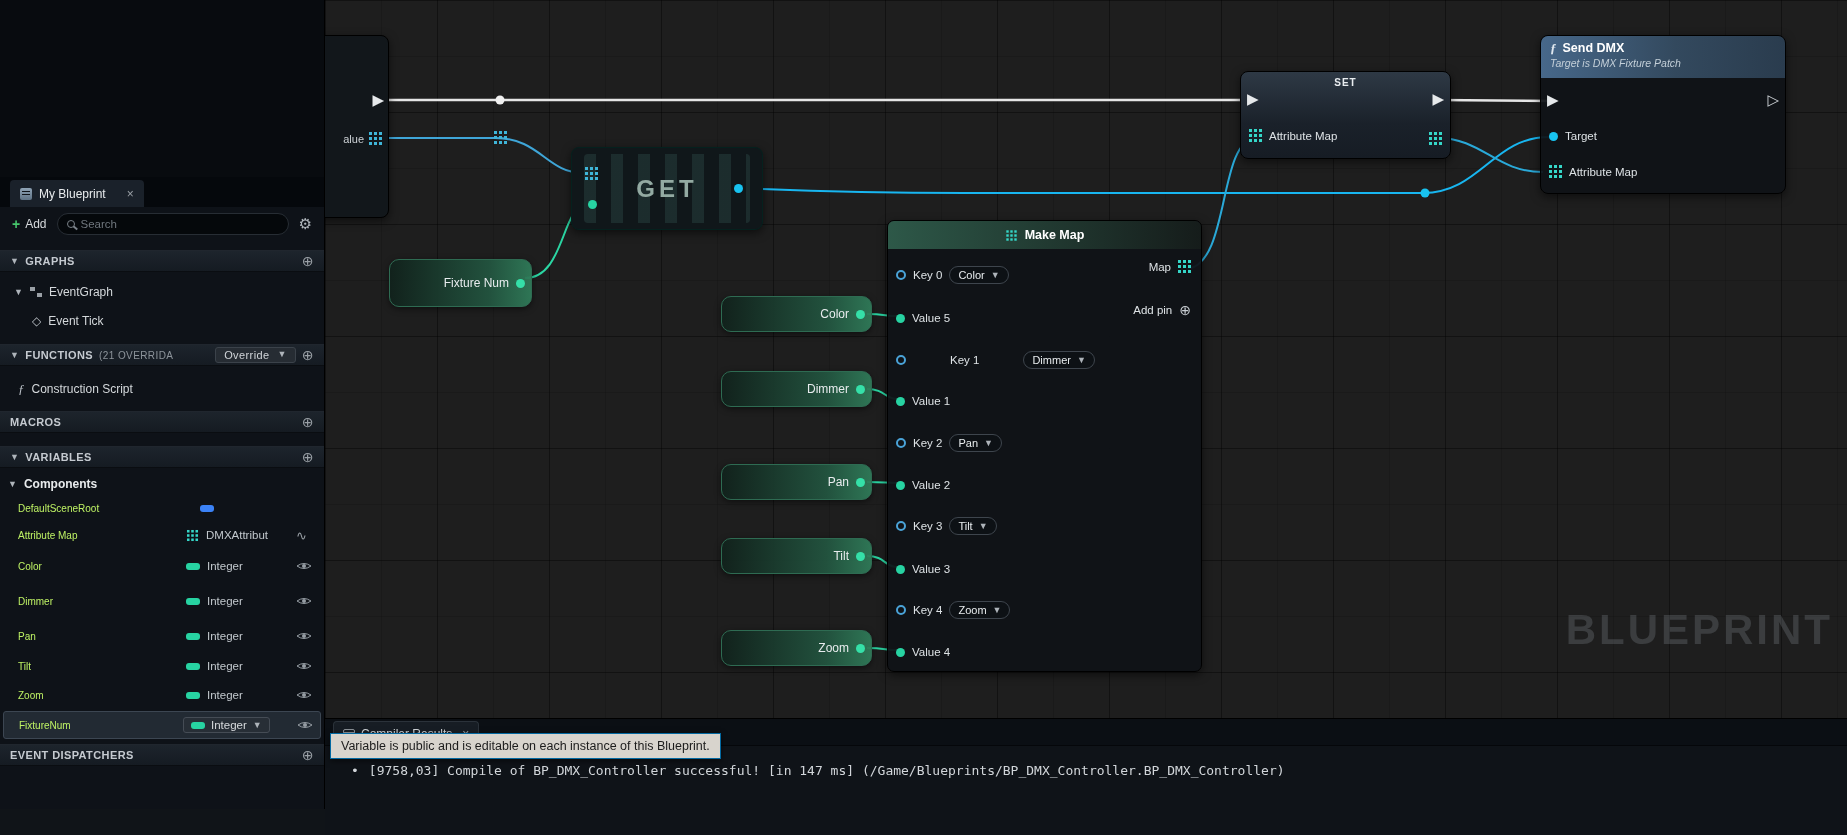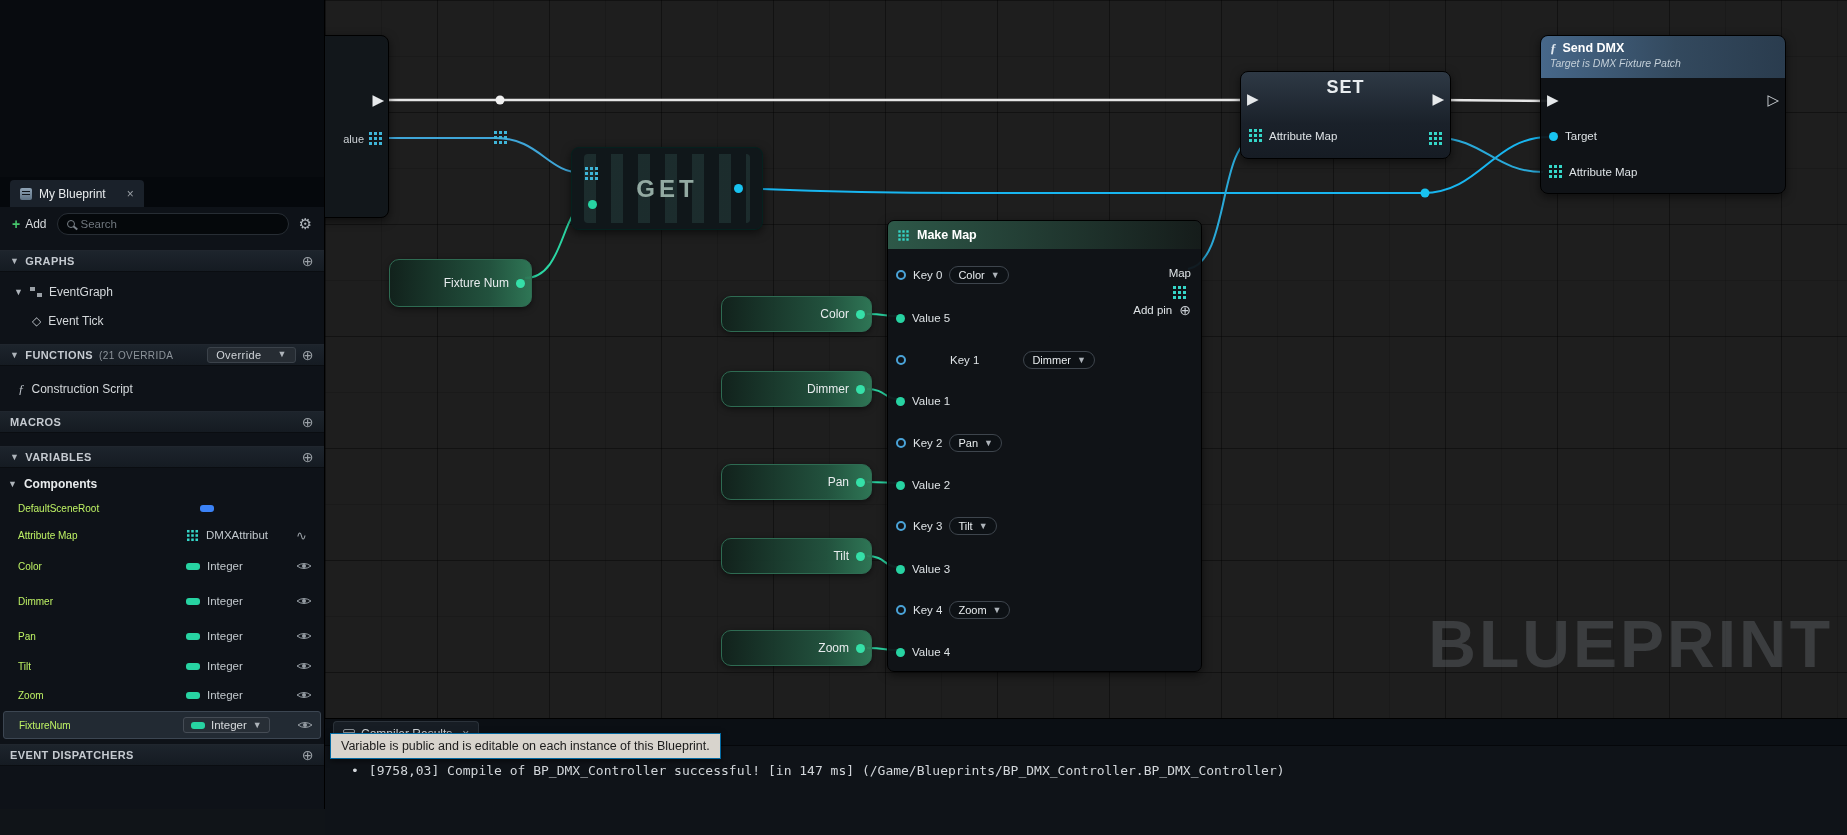--- a/index.html
+++ b/index.html
@@ -11,21 +11,21 @@
     position:absolute; left:325px; top:0; right:0; bottom:0; overflow:hidden;
     background-color:#1e1e1e;
     background-image:
       linear-gradient(rgba(0,0,0,.30) 1px, transparent 1px),
       linear-gradient(90deg, rgba(0,0,0,.30) 1px, transparent 1px),
       linear-gradient(rgba(0,0,0,.13) 1px, transparent 1px),
       linear-gradient(90deg, rgba(0,0,0,.13) 1px, transparent 1px);
     background-size:112px 112px,112px 112px,56px 56px,56px 56px;
   }
   .watermark {
-    position:absolute; right:14px; top:606px; font-size:66px; font-weight:800;
+    position:absolute; right:14px; top:606px; font-size:42px; font-weight:800;
     letter-spacing:3px; color:rgba(175,186,196,0.20); z-index:0; user-select:none;
   }
   svg.wires { position:absolute; left:0; top:0; z-index:1; }
 
   .node { position:absolute; background:rgba(16,19,23,0.94); border:1px solid #000;
           border-radius:8px; box-shadow:0 3px 10px rgba(0,0,0,.55); z-index:2; }
 
   .pin-exec { font-size:15px; line-height:20px; color:#e6e9eb; }
   .pin-exec.hollow { color:#cfd4d8; }
   .dot { border-radius:50%; }
@@ -51,37 +51,37 @@
   .vpill { position:absolute; z-index:2; height:36px; border-radius:10px;
     background:linear-gradient(90deg, rgba(17,34,28,.95) 0%, rgba(34,84,63,.95) 70%, rgba(47,122,88,.95) 100%);
     border:1px solid #2e6b52; box-shadow:0 2px 6px rgba(0,0,0,.5);
     display:flex; align-items:center; justify-content:flex-end; padding-right:22px;
     color:#e8ecee; font-size:12px; }
   .vpill .outdot { position:absolute; right:6px; top:50%; margin-top:-4.5px; width:9px; height:9px; background:#35e0a8; }
 
   
   .makemap { left:562px; top:220px; width:315px; height:452px; border-radius:7px; }
   .mm-head { height:28px; border-radius:6px 6px 0 0; display:flex; align-items:center; gap:7px; padding:0 9px;
-             background:linear-gradient(90deg, rgba(47,92,75,.95), rgba(22,29,27,.9)); }
+             background:linear-gradient(90deg, rgba(47,92,75,.95), rgba(22,29,27,.9));justify-content:center; }
   .mm-title { color:#fff; font-size:12.5px; font-weight:bold; }
   .mm-row { position:absolute; left:8px; height:26px; display:flex; align-items:center; gap:7px; }
   .mm-key-pin { width:10px; height:10px; border:2px solid #4aa3d8; border-radius:50%; }
   .mm-val-pin { width:9px; height:9px; background:#27d3a2; }
   .mm-label { color:#dde2e5; font-size:11.5px; }
   .mm-select { display:flex; align-items:center; gap:6px; background:#0d1115; border:1px solid #3e454d;
                border-radius:9px; padding:2px 8px; color:#e8ecee; font-size:11px; }
   .mm-select .chev { font-size:9px; color:#aeb4ba; }
   .mm-right { position:absolute; right:10px; display:flex; align-items:center; gap:7px; }
   .mm-plus { font-size:14px; color:#c8cdd2; }
 
   
   .setnode { left:915px; top:71px; width:211px; height:88px;
     background:linear-gradient(180deg,#2e3945 0%, #1a212a 60%, #161c24 100%); }
   .set-title { position:absolute; top:5px; left:0; right:0; text-align:center; color:#e9edf0;
-               font-size:18px; font-weight:bold; letter-spacing:1px; }
+               font-size:10px; font-weight:bold; letter-spacing:1px; }
   .set-exec-in  { position:absolute; left:6px;  top:17px; }
   .set-exec-out { position:absolute; right:6px; top:17px; }
   .set-row { position:absolute; left:8px; top:57px; display:flex; align-items:center; gap:7px; }
   .set-outgrid { position:absolute; right:8px; top:60px; }
 
   
   .dmxnode { left:1215px; top:35px; width:246px; height:159px; }
   .dmx-head { height:42px; border-radius:7px 7px 0 0; padding:4px 9px 0 9px;
     background:linear-gradient(90deg,#47688a 0%, #33495e 55%, #2a3c4e 100%); }
   .dmx-title-row { display:flex; align-items:center; gap:6px; color:#fff; font-size:12.5px; font-weight:bold; }
@@ -135,21 +135,21 @@
   .gear { color:#aeb4ba; font-size:15px; }
 
   .sb-h { position:absolute; left:0; right:0; height:22px; display:flex; align-items:center; gap:6px; padding:0 10px;
           background:linear-gradient(180deg,#1d242c,#151b22); border-top:1px solid #20262e; border-bottom:1px solid #0a0d11;
           color:#c5cad0; font-size:11px; font-weight:bold; letter-spacing:.4px; }
   .sb-h .spacer { flex:1; }
   .oplus { color:#9aa0a6; font-size:14px; font-weight:normal; }
   .tri { font-size:9px; color:#aeb4ba; }
   .sb-item { position:absolute; left:0; right:0; height:22px; display:flex; align-items:center; gap:7px;
              color:#d4d8db; font-size:12px; }
-  .ovr { display:flex; align-items:flex-start; gap:16px; background:#262c33; border:1px solid #3b424a; border-radius:3px;
+  .ovr { display:flex; align-items:flex-start; gap:8px; background:#262c33; border:1px solid #3b424a; border-radius:3px;
          padding:1px 8px; color:#d0d4d8; font-size:11px; font-weight:normal; }
   .icon-graphs { width:12px; height:10px; position:relative; }
   .icon-graphs::before { content:''; position:absolute; left:0; top:0; width:5px; height:4px; background:#9aa0a6;
         box-shadow:7px 6px 0 #9aa0a6; }
   .diamond { color:#b9bfc5; font-size:12px; }
   .fnico { color:#b9bfc5; font-style:italic; font-family:"Liberation Serif", serif; font-size:13px; }
 
   .var-row { position:absolute; left:0; right:0; height:26px; display:flex; align-items:center; }
   .var-name { position:absolute; left:18px; color:#bef264; font-size:10px; white-space:nowrap; }
   .var-type { position:absolute; left:186px; display:flex; align-items:center; gap:7px; color:#c2c8cd; font-size:11.5px; }
@@ -239,21 +239,21 @@
       <span>Zoom</span>
       <span class="outdot dot"></span>
     </div>
 
     <div class="node makemap">
       <div class="mm-head">
         <span class="gp c-teal" style="transform:scale(.8);"></span>
         <span class="mm-title">Make Map</span>
       </div>
 
-      <div class="mm-right" style="top:46px;flex-direction:column;">
+      <div class="mm-right" style="top:39px;">
         <span class="mm-label">Map</span>
         <span class="gp c-teal"></span>
       </div>
       <div class="mm-right" style="top:81px;">
         <span class="mm-label">Add pin</span>
         <span class="mm-plus">⊕</span>
       </div>
 
       <div class="mm-row" style="top:41px;">
         <span class="mm-key-pin"></span>

